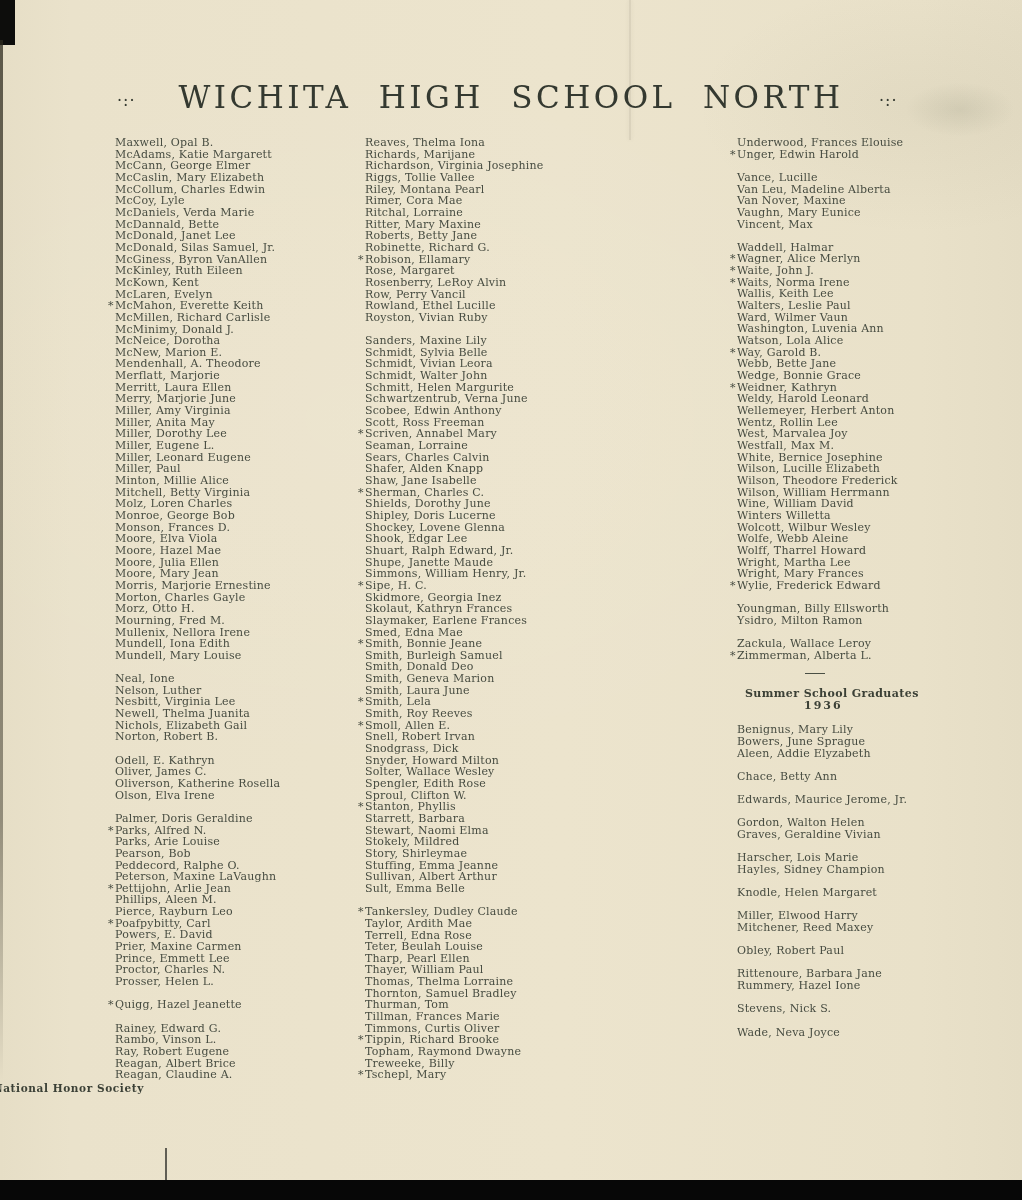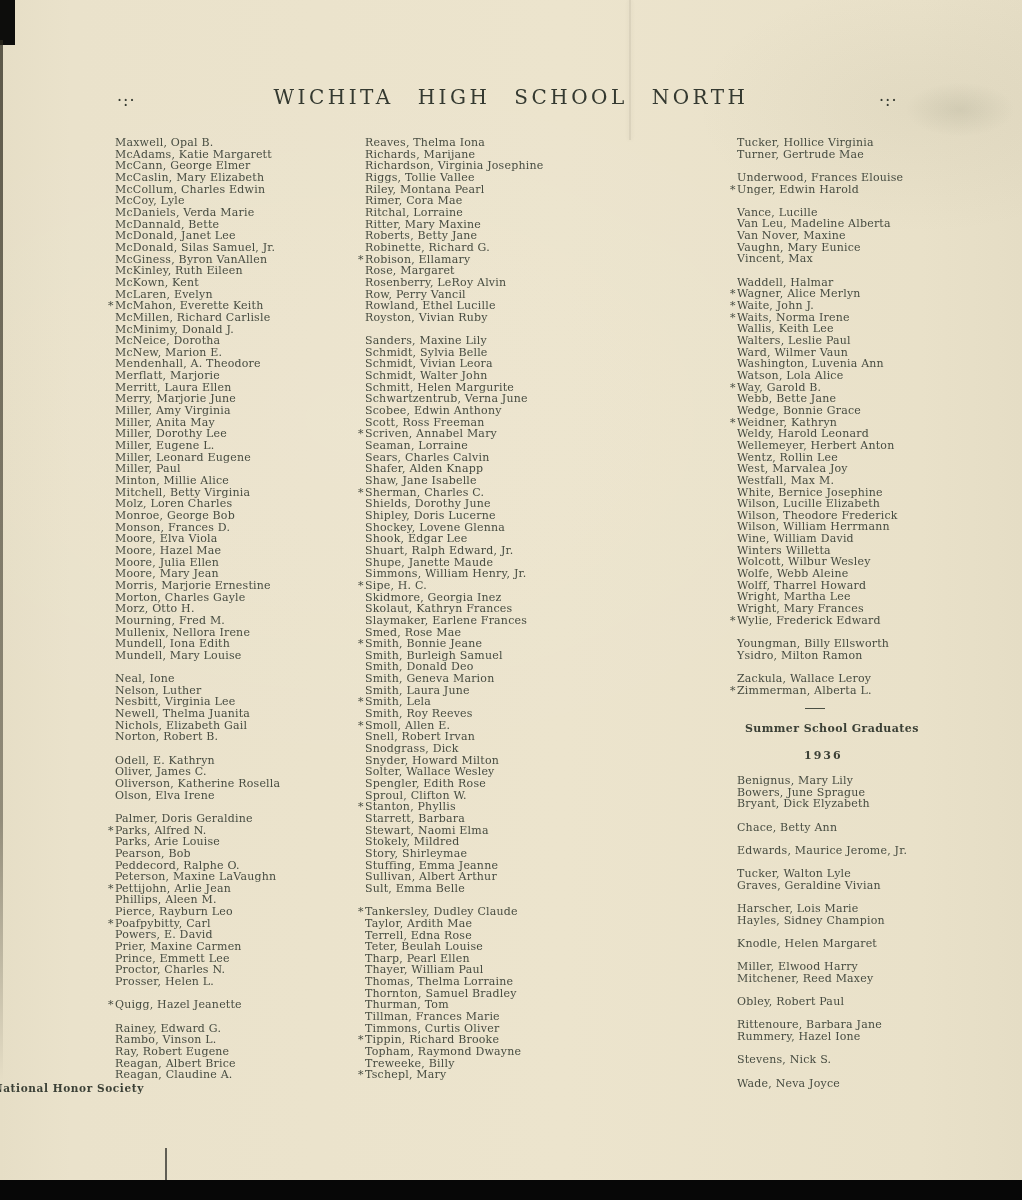--- a/index.html
+++ b/index.html
@@ -22,41 +22,41 @@
   .crease{position:absolute;left:629px;top:0;width:2px;height:140px;
     background:rgba(70,70,50,0.10);box-shadow:0 0 4px rgba(70,70,50,0.08);}
   .ghost{position:absolute;left:905px;top:82px;width:110px;height:55px;
     background:radial-gradient(ellipse at 50% 50%, rgba(95,100,80,0.12), transparent 70%);}
   .ink-mark{position:absolute;left:165px;top:1148px;width:2px;height:32px;background:rgba(50,50,44,0.75);}
   .black-band{position:absolute;left:0;bottom:0;width:1022px;height:20px;background:#070707;}
 
   
   .main-title{
     position:absolute;top:80px;left:50%;transform:translateX(-50%);
-    margin:0;font-weight:400;font-size:20px;line-height:34px;
+    margin:0;font-weight:400;font-size:31px;line-height:34px;
     letter-spacing:3.5px;word-spacing:14px;white-space:nowrap;color:#343930;
   }
   .ornament{position:absolute;top:91px;font-size:16px;letter-spacing:1px;color:#343930;}
   .ornament.left{left:117px;}
   .ornament.right{left:879px;}
 
   
   .column{position:absolute;top:137px;width:262px;font-size:11px;line-height:11.65px;
     letter-spacing:0.2px;white-space:nowrap;}
   .col1{left:115px;}
   .col2{left:365px;}
   .col3{left:737px;}
   .group{margin-bottom:11.6px;}
   .entry{position:relative;}
   .star{position:absolute;left:-7px;top:0;}
 
   .divider{width:20px;border-top:1.3px solid #4a4f44;margin:8px 0 14px 68px;}
   .section-heading{margin-bottom:13px;font-weight:bold;color:#3b4036;}
   .heading-line1{margin-left:8px;letter-spacing:0.4px;}
-  .heading-line2{margin-left:67px;letter-spacing:2px;margin-top:16px;}
+  .heading-line2{margin-left:67px;letter-spacing:2px;}
 
   .footer-note{position:absolute;left:-7px;top:1082px;font-size:10.5px;font-weight:bold;
     letter-spacing:0.6px;color:#3b4036;white-space:nowrap;}
 </style>
 </head>
 <body>
 
 <div class="page">
   <div class="corner-notch"></div>
   <div class="left-edge"></div>
@@ -195,21 +195,21 @@
         <div class="entry">Shipley, Doris Lucerne</div>
         <div class="entry">Shockey, Lovene Glenna</div>
         <div class="entry">Shook, Edgar Lee</div>
         <div class="entry">Shuart, Ralph Edward, Jr.</div>
         <div class="entry">Shupe, Janette Maude</div>
         <div class="entry">Simmons, William Henry, Jr.</div>
         <div class="entry"><span class="star">*</span>Sipe, H. C.</div>
         <div class="entry">Skidmore, Georgia Inez</div>
         <div class="entry">Skolaut, Kathryn Frances</div>
         <div class="entry">Slaymaker, Earlene Frances</div>
-        <div class="entry">Smed, Rose Mae</div>
+        <div class="entry">Smed, Edna Mae</div>
         <div class="entry"><span class="star">*</span>Smith, Bonnie Jeane</div>
         <div class="entry">Smith, Burleigh Samuel</div>
         <div class="entry">Smith, Donald Deo</div>
         <div class="entry">Smith, Geneva Marion</div>
         <div class="entry">Smith, Laura June</div>
         <div class="entry"><span class="star">*</span>Smith, Lela</div>
         <div class="entry">Smith, Roy Reeves</div>
         <div class="entry"><span class="star">*</span>Smoll, Allen E.</div>
         <div class="entry">Snell, Robert Irvan</div>
         <div class="entry">Snodgrass, Dick</div>
@@ -238,24 +238,20 @@
         <div class="entry">Thurman, Tom</div>
         <div class="entry">Tillman, Frances Marie</div>
         <div class="entry">Timmons, Curtis Oliver</div>
         <div class="entry"><span class="star">*</span>Tippin, Richard Brooke</div>
         <div class="entry">Topham, Raymond Dwayne</div>
         <div class="entry">Treweeke, Billy</div>
         <div class="entry"><span class="star">*</span>Tschepl, Mary</div>
       </div>
     </div>
   <div class="column col3">
-      <div class="group">
-        <div class="entry">Tucker, Hollice Virginia</div>
-        <div class="entry">Turner, Gertrude Mae</div>
-      </div>
       <div class="group">
         <div class="entry">Underwood, Frances Elouise</div>
         <div class="entry"><span class="star">*</span>Unger, Edwin Harold</div>
       </div>
       <div class="group">
         <div class="entry">Vance, Lucille</div>
         <div class="entry">Van Leu, Madeline Alberta</div>
         <div class="entry">Van Nover, Maxine</div>
         <div class="entry">Vaughn, Mary Eunice</div>
         <div class="entry">Vincent, Max</div>
@@ -301,30 +297,30 @@
         <div class="entry"><span class="star">*</span>Zimmerman, Alberta L.</div>
       </div>
       <div class="divider"></div>
       <div class="section-heading">
         <div class="heading-line1">Summer School Graduates</div>
         <div class="heading-line2">1936</div>
       </div>
       <div class="group">
         <div class="entry">Benignus, Mary Lily</div>
         <div class="entry">Bowers, June Sprague</div>
-        <div class="entry">Bryant, Dick Elyzabeth</div>
+        <div class="entry">Aleen, Addie Elyzabeth</div>
       </div>
       <div class="group">
         <div class="entry">Chace, Betty Ann</div>
       </div>
       <div class="group">
         <div class="entry">Edwards, Maurice Jerome, Jr.</div>
       </div>
       <div class="group">
-        <div class="entry">Tucker, Walton Lyle</div>
+        <div class="entry">Gordon, Walton Helen</div>
         <div class="entry">Graves, Geraldine Vivian</div>
       </div>
       <div class="group">
         <div class="entry">Harscher, Lois Marie</div>
         <div class="entry">Hayles, Sidney Champion</div>
       </div>
       <div class="group">
         <div class="entry">Knodle, Helen Margaret</div>
       </div>
       <div class="group">

